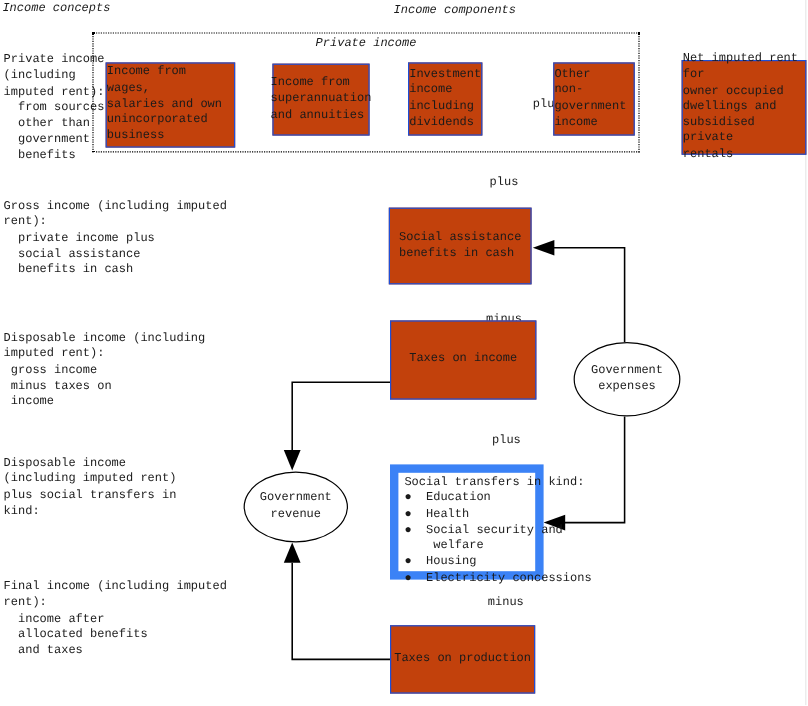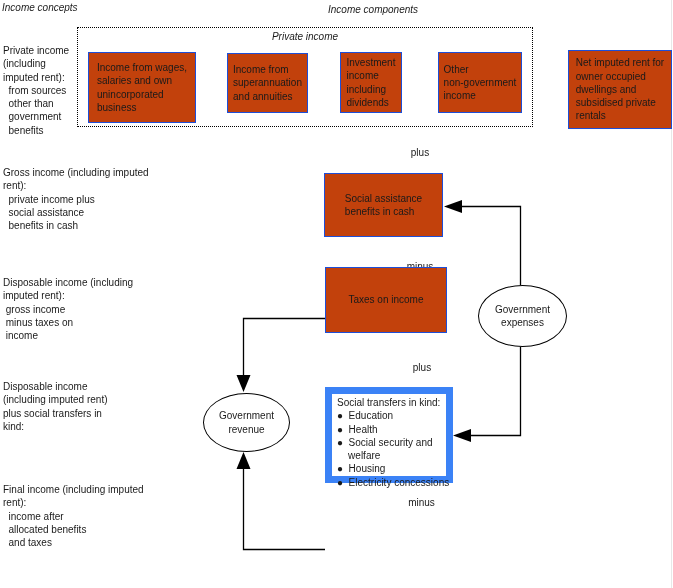--- a/index.html
+++ b/index.html
@@ -5,21 +5,21 @@
   html, body {
     margin: 0;
     padding: 0;
     background: #ffffff;
   }
   #canvas {
     position: relative;
     width: 673px;
     height: 588px;
     background: #ffffff;
-    font-family: Liberation Sans, sans-serif;
+    font-family: Liberation Mono, monospace;
     font-size: 10px;
     line-height: 13.3px;
     color: #1a1a1a;
     overflow: hidden;
   }
   .abs { position: absolute; }
   .heading {
     font-style: italic;
     white-space: pre;
   }
@@ -155,21 +155,21 @@
   <div class="op-label" style="left:196px; top:81px; width:31px;">plus</div>
   <div class="node-box" style="left:227px; top:53px; width:81px; height:60px;">Income from
 superannuation
 and annuities</div>
   <div class="op-label" style="left:308px; top:81px; width:32px;">plus</div>
   <div class="node-box" style="left:340px; top:52px; width:62px; height:61px;">Investment
 income
 including
 dividends</div>
   <div class="op-label" style="left:402px; top:81px; width:36px;">plus</div>
-  <div class="node-box" style="left:438px; top:52px; width:84px; height:61px;">Other
+  <div class="node-box" style="left:461px; top:52px; width:68px; height:61px;">Other
 non-government
 income</div>
   <div class="op-label" style="left:533px; top:81px; width:35px;">plus</div>
   <div class="node-box" style="left:568px; top:50px; width:104px; height:79px;">Net imputed rent for
 owner occupied
 dwellings and
 subsidised private
 rentals</div>
 
   <div class="op-label" style="left:325px; top:146px; width:118px;">plus</div>
@@ -179,19 +179,20 @@
   <div class="node-box" style="left:325px; top:267px; width:122px; height:66px;">Taxes on income</div>
   <div class="op-label" style="left:325px; top:361px; width:122px;">plus</div>
   <div class="list-box" style="left:325px; top:387px; width:128px; height:96px;">Social transfers in kind:
 ●  Education
 ●  Health
 ●  Social security and
     welfare
 ●  Housing
 ●  Electricity concessions</div>
   <div class="op-label" style="left:325px; top:496px; width:121px;">minus</div>
+  <div class="node-box" style="left:325px; top:521px; width:121px; height:57px;">Taxes on production</div>
 
   <div class="ellipse-node" style="left:478px; top:285px; width:89px; height:62px;">Government
 expenses</div>
   <div class="ellipse-node" style="left:203px; top:393px; width:87px; height:59px;">Government
 revenue</div>
 
 </div>
 
 </body></html>

